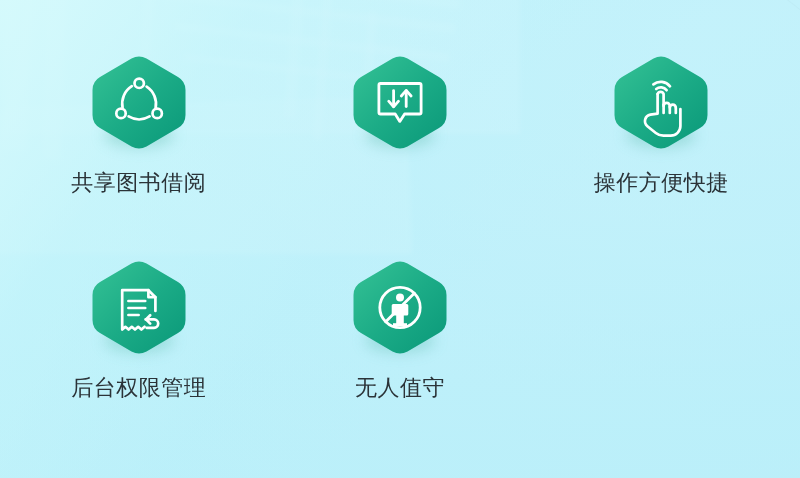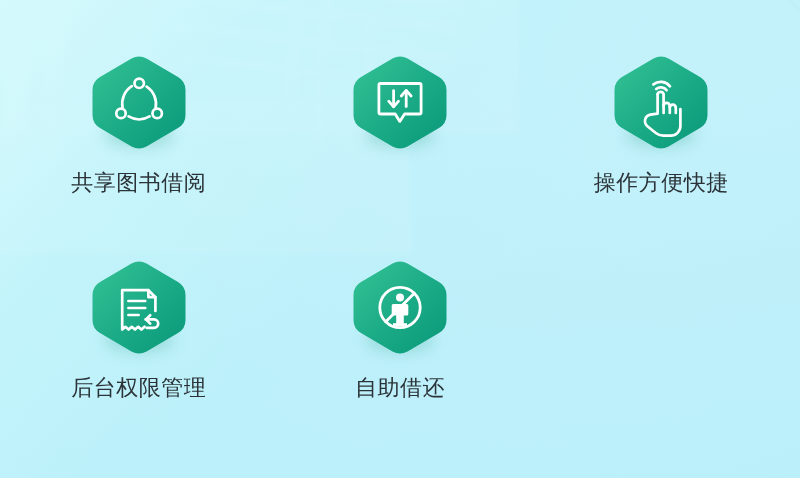--- a/index.html
+++ b/index.html
@@ -347,16 +347,16 @@
         <g fill="#ffffff">
 
           <circle cx="49" cy="36.4" r="4.0"></circle>
 
           <path d="M42.2 43.0 h13.6 a1.5 1.5 0 0 1 1.5 1.5 v8.4 a1.5 1.5 0 0 1 -1.5 1.5 h-3.0 v8.6 h-7.6 v-8.6 h-3.0 a1.5 1.5 0 0 1 -1.5 -1.5 v-8.4 a1.5 1.5 0 0 1 1.5 -1.5 z"></path>
 
           <path d="M42.0 62.2 h14.0 v3.0 h-14.0 z"></path>
         </g>
       </svg>
     </div>
-    <div class="feature-label">自助借还</div>
+    <div class="feature-label">无人值守</div>
   </div>
 
 </div>
 
 </body></html>

